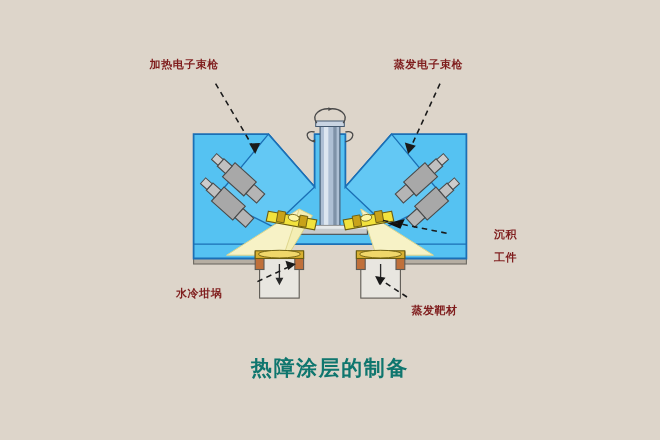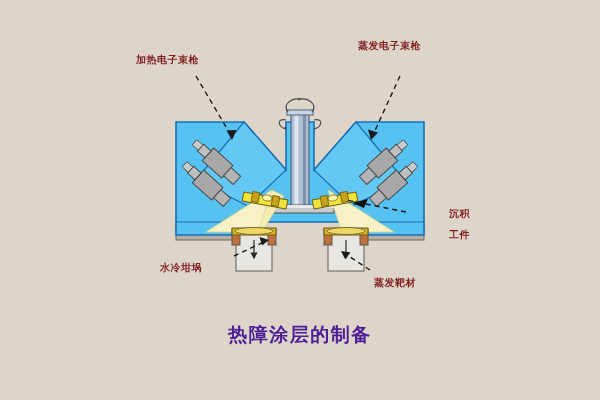--- a/index.html
+++ b/index.html
@@ -30,33 +30,33 @@
     position: absolute;
     color: #7f1d1d;
     font-size: 10px;
     font-family: "DejaVu Sans", "Liberation Sans", sans-serif;
     font-weight: 700;
     letter-spacing: 0.5px;
     white-space: nowrap;
     line-height: 19px;
   }
   #lbl-heat-gun { left: 136px; top: 50px; }
-  #lbl-evap-gun { left: 358px; top: 36px; }
+  #lbl-evap-gun { left: 358px; top: 50px; }
   #lbl-deposit  { left: 410px; top: 203px; line-height: 21px; white-space: normal; width: 60px; text-align: right; }
   #lbl-crucible { left: 160px; top: 258px; }
   #lbl-target   { left: 374px; top: 273px; }
   #title {
     position: absolute;
     left: 0;
     top: 322px;
     width: 600px;
     text-align: center;
     font-size: 19px;
     font-weight: 700;
-    color: #4c1d95;
+    color: #0f766e;
     letter-spacing: 1.5px;
     font-family: "DejaVu Sans", "Liberation Sans", sans-serif;
   }
 </style>
 </head>
 <body>
 
 <div id="root">
 
   <svg class="diagram" viewBox="0 0 600 400">

